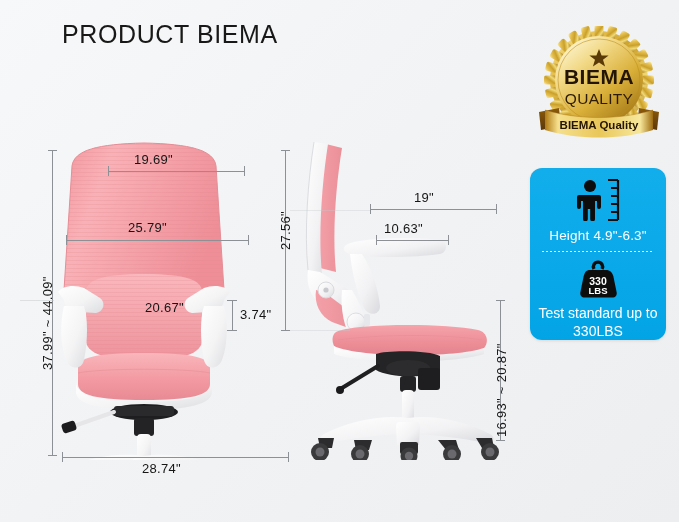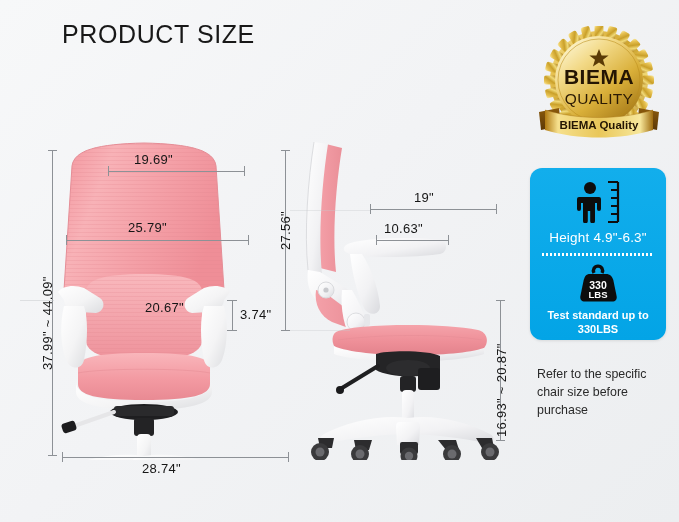--- a/index.html
+++ b/index.html
@@ -32,23 +32,22 @@
   .person-row{margin-top:11px;height:44px;display:flex;align-items:flex-end;gap:3px;}
   .height-txt{
     margin-top:7px;font-size:13.5px;color:#fff;font-weight:400;letter-spacing:.2px;
   }
   .dash-div{
     margin-top:8px;width:112px;height:3px;
     background:repeating-linear-gradient(to right,#ffffff 0 2px,transparent 2px 4px);
   }
   .weight-row{margin-top:8px;height:40px;display:flex;align-items:flex-end;justify-content:center;}
   .test-txt{
-    margin-top:5px;font-size:11px;color:#fff;line-height:1.25;text-align:center;
+    margin-top:5px;font-size:14px;color:#fff;line-height:1.25;text-align:center;
     width:126px;
-    font-weight:bold;
   }
 
   .refer-txt{
     left:537px;top:366px;width:132px;font-size:12.4px;line-height:1.45;
     color:#2a2a2a;
   }
 
   
   .dline{background:#8d9196;}
   .h-line{height:1px;}
@@ -63,21 +62,21 @@
     transform-origin:0 0;
   }
   .rot-ccw{transform:rotate(-90deg);}
   .ext{background:#c6c9cc;}
 </style>
 </head>
 <body>
 
 <div class="stage">
 
-  <div class="abs" id="page-title">PRODUCT SIZE</div>
+  <div class="abs" id="page-title">PRODUCT BIEMA</div>
 
   <div class="abs badge-wrap">
     <svg width="132" height="118" viewBox="0 0 132 118">
       <defs>
         <linearGradient id="gmain" x1="0" y1="0" x2="1" y2="1">
           <stop offset="0%" stop-color="#fdf3b8"></stop>
           <stop offset="22%" stop-color="#e8c354"></stop>
           <stop offset="50%" stop-color="#caa02a"></stop>
           <stop offset="72%" stop-color="#f0d977"></stop>
           <stop offset="100%" stop-color="#a87715"></stop>
@@ -220,21 +219,20 @@
         <path d="M18,9 a4.6,4.6 0 1 1 8,0" fill="none" stroke="#0d0d0d" stroke-width="3.4"></path>
         <path d="M14,10 h16 c4,0 6.5,2.6 7.4,6.6 l3.2,15.4 c0.7,3.4 -1.2,5.6 -4.4,5.6 h-27.4 c-3.2,0 -5.1,-2.2 -4.4,-5.6 l3.2,-15.4 C8.5,12.6 10,10 14,10 z" fill="#0d0d0d"></path>
         <text x="22" y="25" text-anchor="middle" font-family="Liberation Sans, sans-serif" font-size="10.5" font-weight="bold" fill="#ffffff">330</text>
         <text x="22" y="34" text-anchor="middle" font-family="Liberation Sans, sans-serif" font-size="9.5" font-weight="bold" fill="#ffffff">LBS</text>
       </svg>
     </div>
 
     <div class="test-txt">Test standard up to 330LBS</div>
   </div>
 
-  <div class="abs refer-txt">Refer to the specific chair size before purchase</div>
 
   <svg class="abs" style="left:40px;top:140px;" width="240" height="320" viewBox="0 0 240 320">
     <defs>
       <linearGradient id="meshF" x1="0" y1="0" x2="1" y2="0.4">
         <stop offset="0%" stop-color="#f3969e"></stop>
         <stop offset="28%" stop-color="#f8b2b7"></stop>
         <stop offset="62%" stop-color="#f4a0a7"></stop>
         <stop offset="100%" stop-color="#ef8e97"></stop>
       </linearGradient>
       <linearGradient id="seatF" x1="0" y1="0" x2="0" y2="1">

